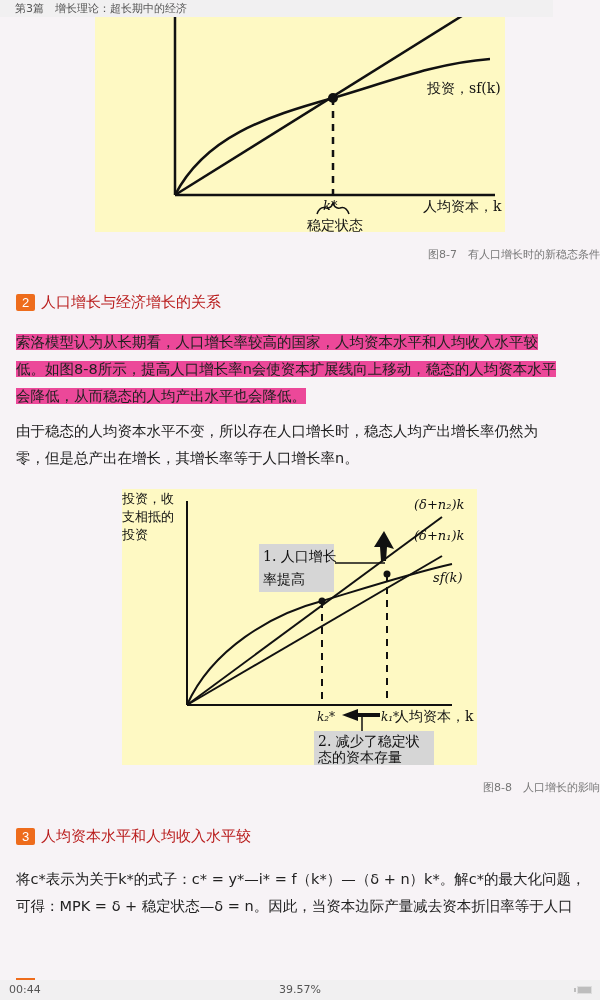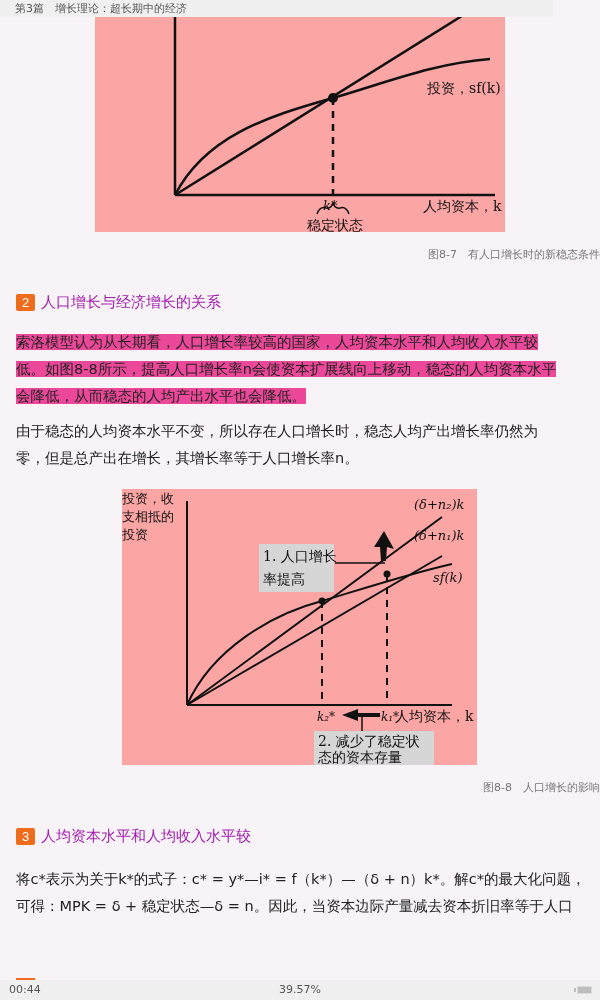--- a/index.html
+++ b/index.html
@@ -8,37 +8,37 @@
     background: #f7f3f6;
     font-family: "DejaVu Sans", "Liberation Sans", sans-serif;
     color: #222;
   }
   .topbar {
     position: absolute; left: 0; top: 0; width: 553px; height: 17px;
     background: #f1f0f1; font-size: 11px; color: #555; line-height: 17px;
   }
   .topbar span { position: absolute; left: 15px; top: 0; white-space: pre; }
   .figure {
-    position: absolute; background: #fca5a5;
+    position: absolute; background: #fef9c3;
   }
   .fig1 { left: 95px; top: 17px; width: 410px; height: 215px; }
   .fig2 { left: 122px; top: 489px; width: 355px; height: 276px; }
   .caption {
     position: absolute; width: 600px; left: 0; text-align: right;
     font-size: 11px; color: #777; white-space: pre;
   }
   .section-head {
     position: absolute; left: 16px; height: 20px; display: flex; align-items: center;
   }
   .badge {
     width: 19px; height: 17px; background: #ee6c1c; color: #fff; border-radius: 2px;
     font-size: 13px; line-height: 17px; text-align: center; margin-right: 6px;
     font-family: "Liberation Sans", sans-serif;
   }
-  .section-title { font-size: 15px; color: #a21caf; }
+  .section-title { font-size: 15px; color: #b91c1c; }
   .para {
     position: absolute; left: 16px; width: 572px;
     font-size: 14.5px; line-height: 27px; color: #222;
   }
   .hl { background: #ec4899; }
   .bottombar {
     position: absolute; left: 0; top: 980px; width: 600px; height: 20px;
     background: #f1f0f1; font-size: 11px; color: #555; line-height: 20px;
   }
   .clock { position: absolute; left: 9px; }

